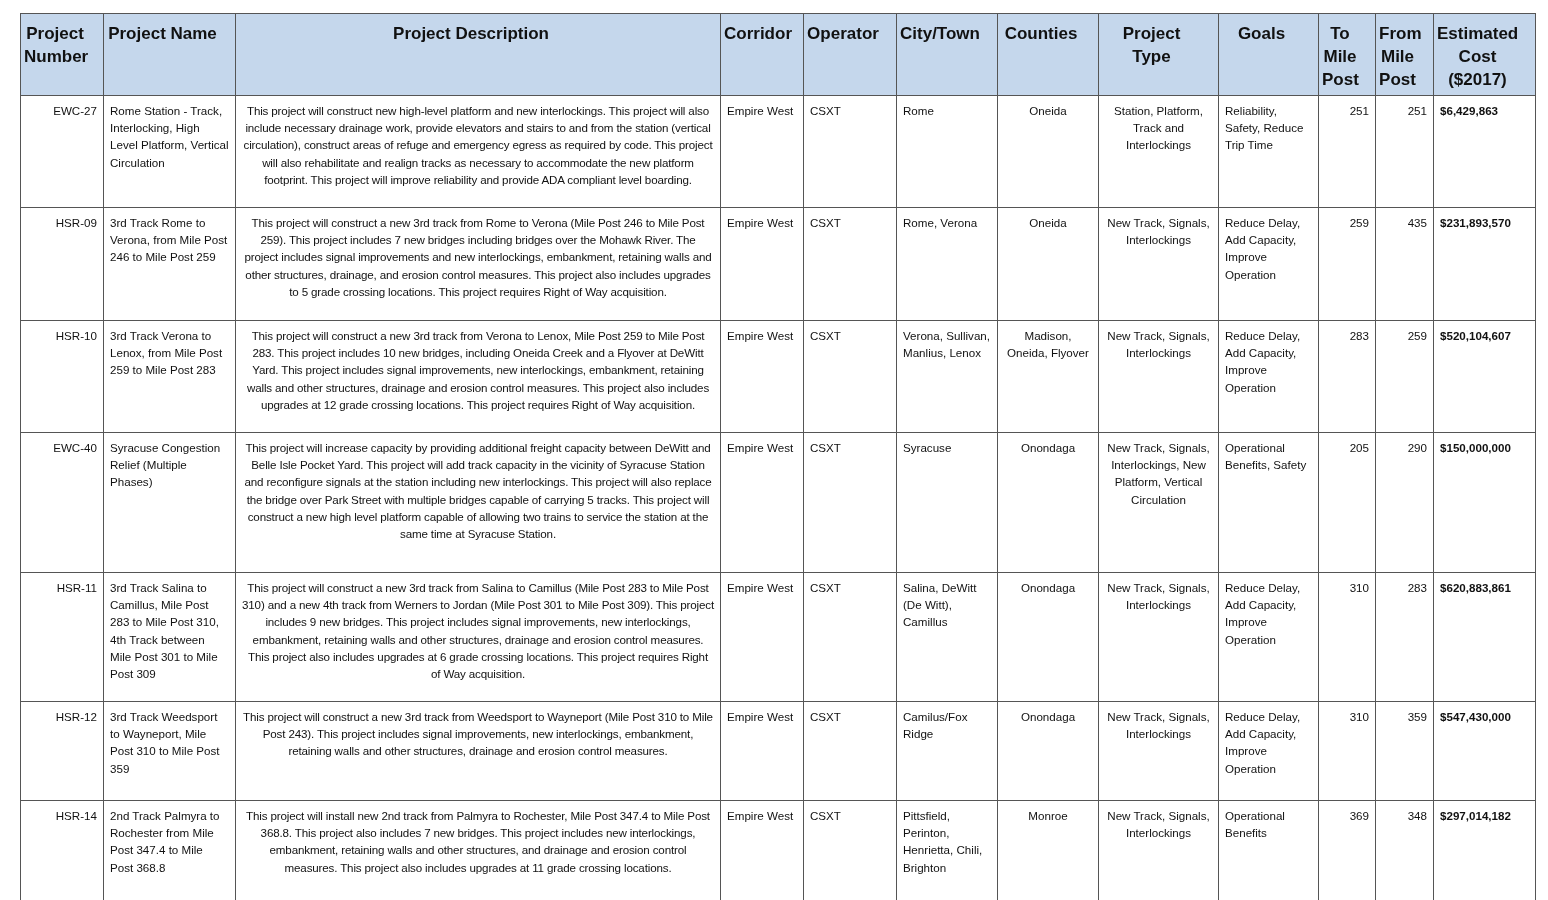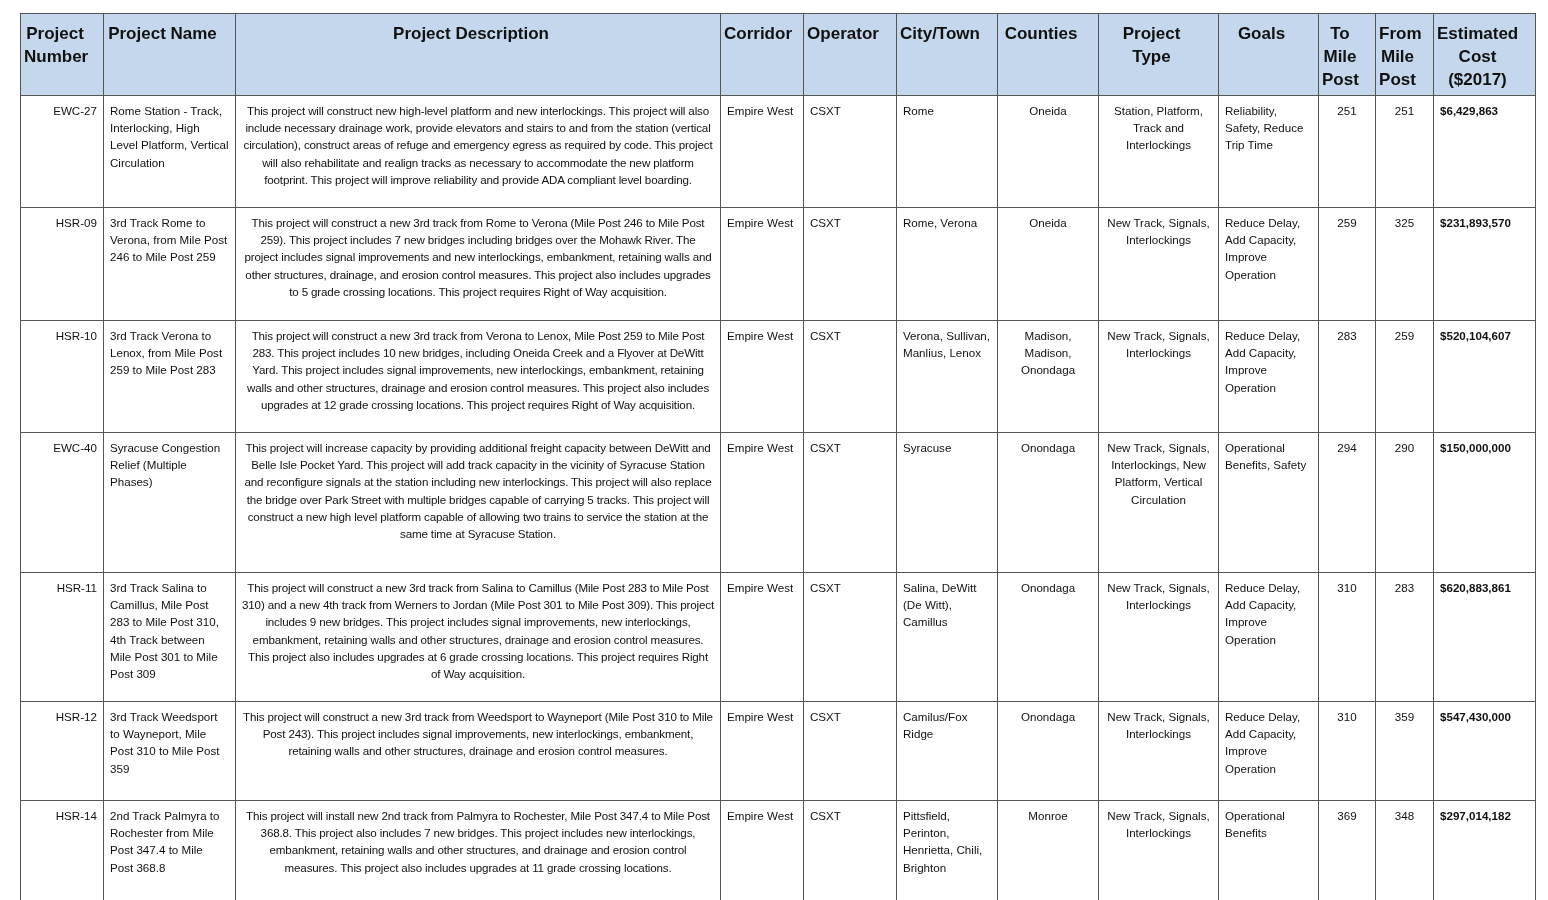--- a/index.html
+++ b/index.html
@@ -24,21 +24,21 @@
     color: #111;
   }
   table.projects td {
     font-size: 11.6px;
     line-height: 17.2px;
     padding: 6px 6px 0 6px;
     overflow: hidden;
   }
   td.c-num { text-align: right; }
   td.c-center { text-align: center; }
-  td.c-right { text-align: center; }
+  td.c-right { text-align: right; }
   td.c-cost { text-align: left; font-weight: bold; }
   tr.hdr { height: 82px; }
   tr.r0 { height: 112px; }
   tr.r1 { height: 113px; }
   tr.r2 { height: 112px; }
   tr.r3 { height: 140px; }
   tr.r4 { height: 129px; }
   tr.r5 { height: 99px; margin-top: 24px; }
   tr.r6 { height: 104px; }
   td.c-desc { letter-spacing: -0.15px; text-align: center; }
@@ -96,48 +96,48 @@
       <td class="c-num">HSR-09</td>
       <td>3rd Track Rome to Verona, from Mile Post 246 to Mile Post 259</td>
       <td class="c-desc">This project will construct a new 3rd track from Rome to Verona (Mile Post 246 to Mile Post 259). This project includes 7 new bridges including bridges over the Mohawk River. The project includes signal improvements and new interlockings, embankment, retaining walls and other structures, drainage, and erosion control measures. This project also includes upgrades to 5 grade crossing locations. This project requires Right of Way acquisition.</td>
       <td>Empire West</td>
       <td>CSXT</td>
       <td>Rome, Verona</td>
       <td class="c-center">Oneida</td>
       <td class="c-center">New Track, Signals, Interlockings</td>
       <td>Reduce Delay, Add Capacity, Improve Operation</td>
       <td class="c-right">259</td>
-      <td class="c-right">325</td>
+      <td class="c-right">435</td>
       <td class="c-cost">$231,893,570</td>
     </tr>
     <tr class="r2">
       <td class="c-num">HSR-10</td>
       <td>3rd Track Verona to Lenox, from Mile Post 259 to Mile Post 283</td>
       <td class="c-desc">This project will construct a new 3rd track from Verona to Lenox, Mile Post 259 to Mile Post 283. This project includes 10 new bridges, including Oneida Creek and a Flyover at DeWitt Yard. This project includes signal improvements, new interlockings, embankment, retaining walls and other structures, drainage and erosion control measures. This project also includes upgrades at 12 grade crossing locations. This project requires Right of Way acquisition.</td>
       <td>Empire West</td>
       <td>CSXT</td>
       <td>Verona, Sullivan, Manlius, Lenox</td>
-      <td class="c-center">Madison, Madison, Onondaga</td>
+      <td class="c-center">Madison, Oneida, Flyover</td>
       <td class="c-center">New Track, Signals, Interlockings</td>
       <td>Reduce Delay, Add Capacity, Improve Operation</td>
       <td class="c-right">283</td>
       <td class="c-right">259</td>
       <td class="c-cost">$520,104,607</td>
     </tr>
     <tr class="r3">
       <td class="c-num">EWC-40</td>
       <td>Syracuse Congestion Relief (Multiple Phases)</td>
       <td class="c-desc">This project will increase capacity by providing additional freight capacity between DeWitt and Belle Isle Pocket Yard. This project will add track capacity in the vicinity of Syracuse Station and reconfigure signals at the station including new interlockings. This project will also replace the bridge over Park Street with multiple bridges capable of carrying 5 tracks. This project will construct a new high level platform capable of allowing two trains to service the station at the same time at Syracuse Station.</td>
       <td>Empire West</td>
       <td>CSXT</td>
       <td>Syracuse</td>
       <td class="c-center">Onondaga</td>
       <td class="c-center">New Track, Signals, Interlockings, New Platform, Vertical Circulation</td>
       <td>Operational Benefits, Safety</td>
-      <td class="c-right">294</td>
+      <td class="c-right">205</td>
       <td class="c-right">290</td>
       <td class="c-cost">$150,000,000</td>
     </tr>
     <tr class="r4">
       <td class="c-num">HSR-11</td>
       <td>3rd Track Salina to Camillus, Mile Post 283 to Mile Post 310, 4th Track between Mile Post 301 to Mile Post 309</td>
       <td class="c-desc">This project will construct a new 3rd track from Salina to Camillus (Mile Post 283 to Mile Post 310) and a new 4th track from Werners to Jordan (Mile Post 301 to Mile Post 309). This project includes 9 new bridges. This project includes signal improvements, new interlockings, embankment, retaining walls and other structures, drainage and erosion control measures. This project also includes upgrades at 6 grade crossing locations. This project requires Right of Way acquisition.</td>
       <td>Empire West</td>
       <td>CSXT</td>
       <td>Salina, DeWitt (De Witt), Camillus</td>

